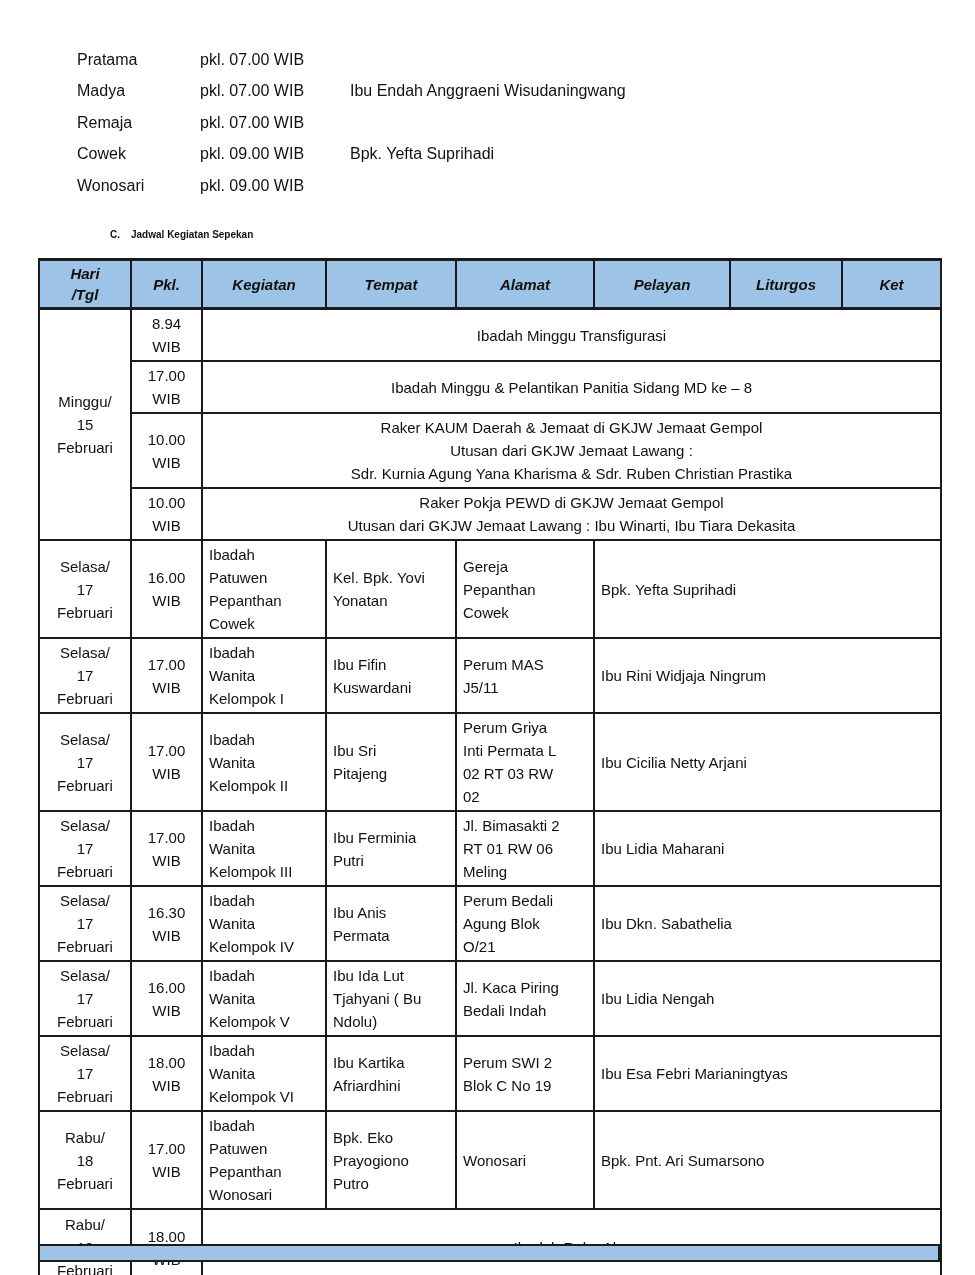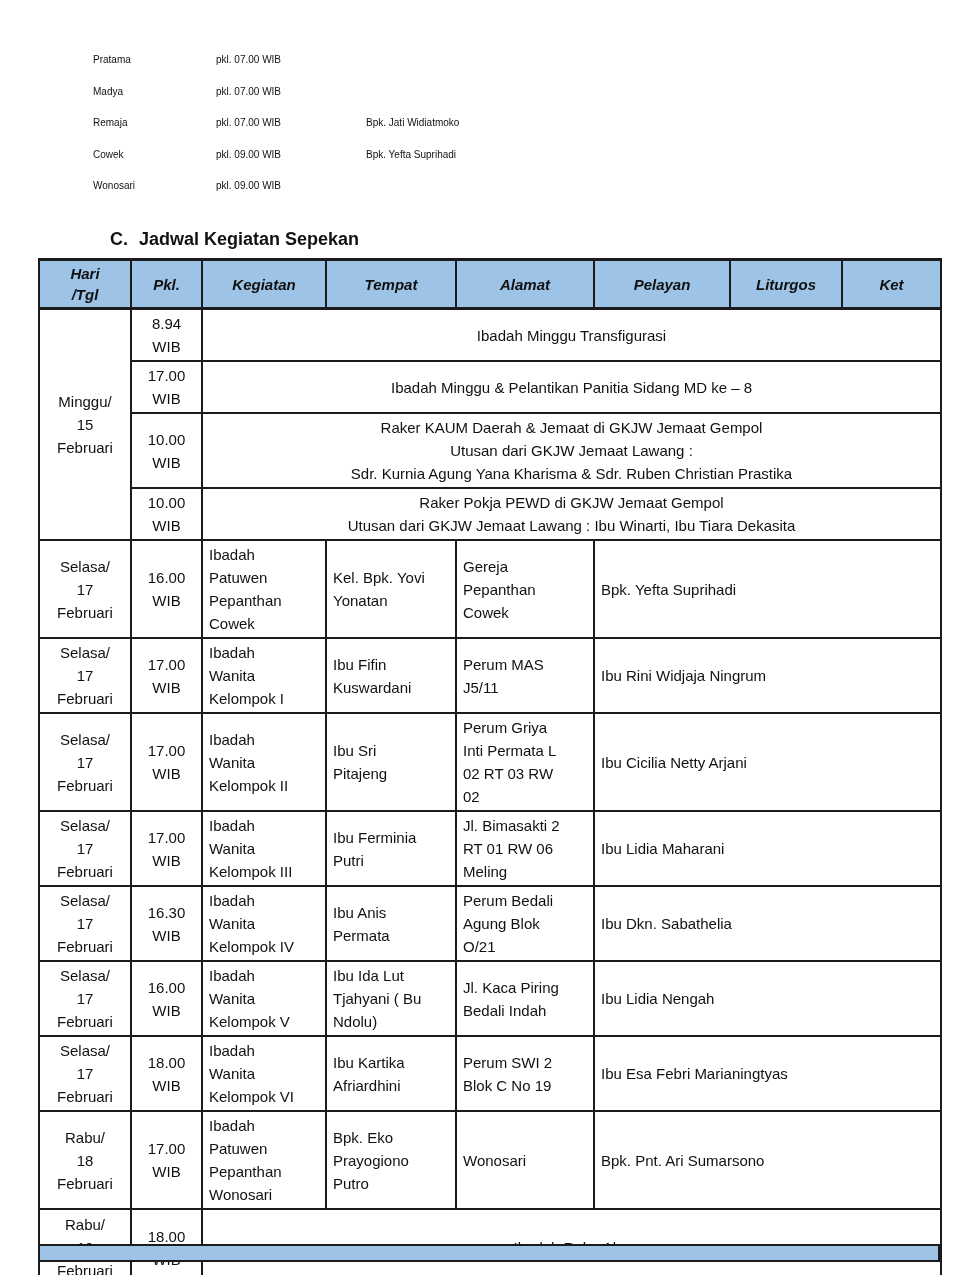--- a/index.html
+++ b/index.html
@@ -8,24 +8,24 @@
     --text:#111111;
     --page-bg:#ffffff;
   }
   html,body{margin:0;padding:0;background:#fff;}
   .page{
     position:relative;width:975px;height:1275px;background:var(--page-bg);
     font-family:"Liberation Sans","DejaVu Sans",sans-serif;color:var(--text);
     overflow:hidden;
   }
   
-  .top-list{position:absolute;left:77px;top:44px;font-size:10px;margin-left:16px;}
+  .top-list{position:absolute;left:77px;top:44px;font-size:16px;}
   .tl-row{display:grid;grid-template-columns:123px 150px auto;height:31.5px;align-items:center;}
   
-  .heading{position:absolute;left:110px;top:229px;font-size:18px;font-weight:bold;}
+  .heading{position:absolute;left:110px;top:229px;font-size:10px;font-weight:bold;}
   .heading .lbl{display:inline-block;margin-right:11px;}
   
   table.sched{
     position:absolute;left:38px;top:258px;width:902px;
     border-collapse:collapse;table-layout:fixed;
     font-size:15px;line-height:23px;
   }
   table.sched th,table.sched td{
     border:2px solid var(--border);
     white-space:pre-line;
@@ -54,25 +54,25 @@
 <div class="page">
 
   <div class="top-list">
     <div class="tl-row">
       <span>Pratama</span>
       <span>pkl. 07.00 WIB</span>
     </div>
     <div class="tl-row">
       <span>Madya</span>
       <span>pkl. 07.00 WIB</span>
+      <span>Ibu Endah Anggraeni Wisudaningwang</span>
     </div>
     <div class="tl-row">
       <span>Remaja</span>
       <span>pkl. 07.00 WIB</span>
-      <span>Bpk. Jati Widiatmoko</span>
     </div>
     <div class="tl-row">
       <span>Cowek</span>
       <span>pkl. 09.00 WIB</span>
       <span>Bpk. Yefta Suprihadi</span>
     </div>
     <div class="tl-row">
       <span>Wonosari</span>
       <span>pkl. 09.00 WIB</span>
     </div>

